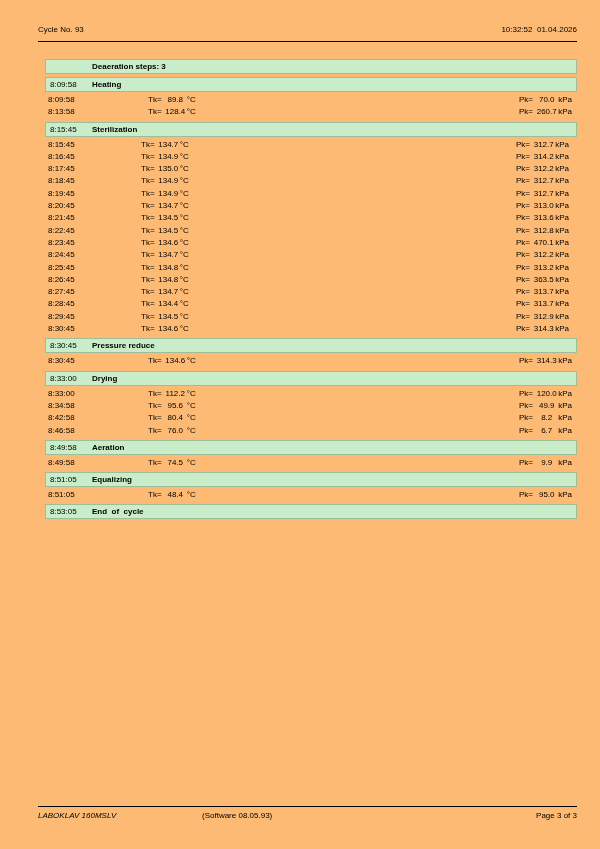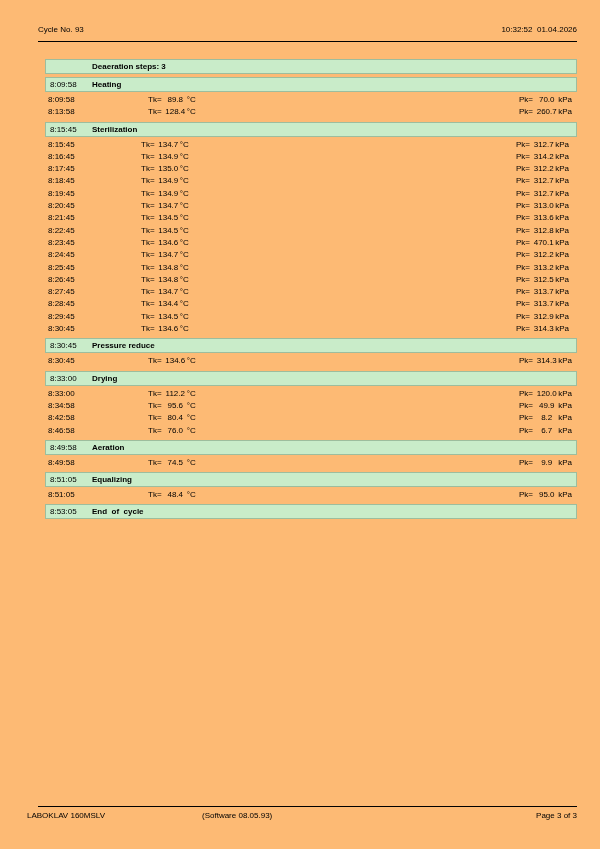--- a/index.html
+++ b/index.html
@@ -21,21 +21,21 @@
   .section:first-child .banner{margin-top:0;padding-left:28px;}
   .banner .b-time{position:absolute;left:4px;top:0;line-height:13px;}
   .banner .b-title{position:absolute;left:46px;top:0;line-height:13px;font-weight:bold;white-space:pre;}
   .row{position:relative;height:12.3px;line-height:12.3px;}
   .row .r-time{position:absolute;left:3px;top:0;}
   .row .r-tk{position:absolute;left:103px;top:0;white-space:pre;}
   .row .r-pk{position:absolute;left:474px;top:0;white-space:pre;}
   .section.shift .row .r-tk{left:96px;}
   .section.shift .row .r-pk{left:471px;}
   .num{display:inline-block;width:23px;text-align:center;}
-  .ftr-left{position:absolute;left:27px;top:811px;}
+  .ftr-left{position:absolute;left:38px;top:811px;font-style:italic;}
   .ftr-center{position:absolute;left:195px;top:811px;padding-left:7px;}
   .ftr-right{position:absolute;right:23px;top:811px;}
 </style>
 </head>
 <body>
 
 <div class="page">
 
   <span class="hdr-left">Cycle No. 93</span>
   <span class="hdr-right">10:32:52  01.04.2026</span>
@@ -119,21 +119,21 @@
           <span class="r-pk">Pk= <span class="num">312.2</span>kPa</span>
         </div>
         <div class="row">
           <span class="r-time">8:25:45</span>
           <span class="r-tk">Tk= <span class="num">134.8</span>°C</span>
           <span class="r-pk">Pk= <span class="num">313.2</span>kPa</span>
         </div>
         <div class="row">
           <span class="r-time">8:26:45</span>
           <span class="r-tk">Tk= <span class="num">134.8</span>°C</span>
-          <span class="r-pk">Pk= <span class="num">312.5</span>kPa</span>
+          <span class="r-pk">Pk= <span class="num">363.5</span>kPa</span>
         </div>
         <div class="row">
           <span class="r-time">8:27:45</span>
           <span class="r-tk">Tk= <span class="num">134.7</span>°C</span>
           <span class="r-pk">Pk= <span class="num">313.7</span>kPa</span>
         </div>
         <div class="row">
           <span class="r-time">8:28:45</span>
           <span class="r-tk">Tk= <span class="num">134.4</span>°C</span>
           <span class="r-pk">Pk= <span class="num">313.7</span>kPa</span>

